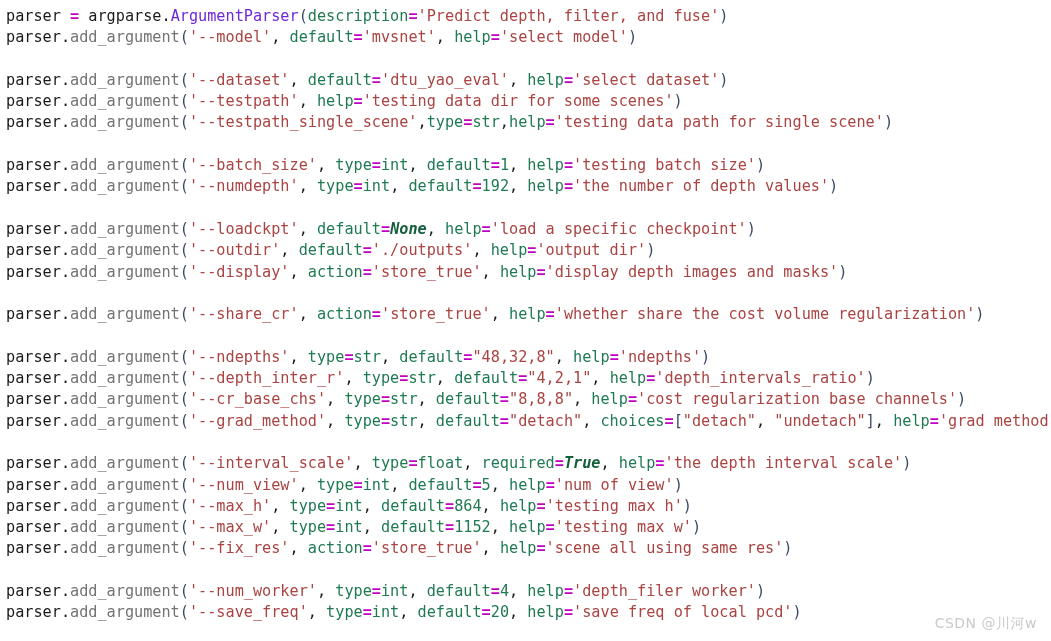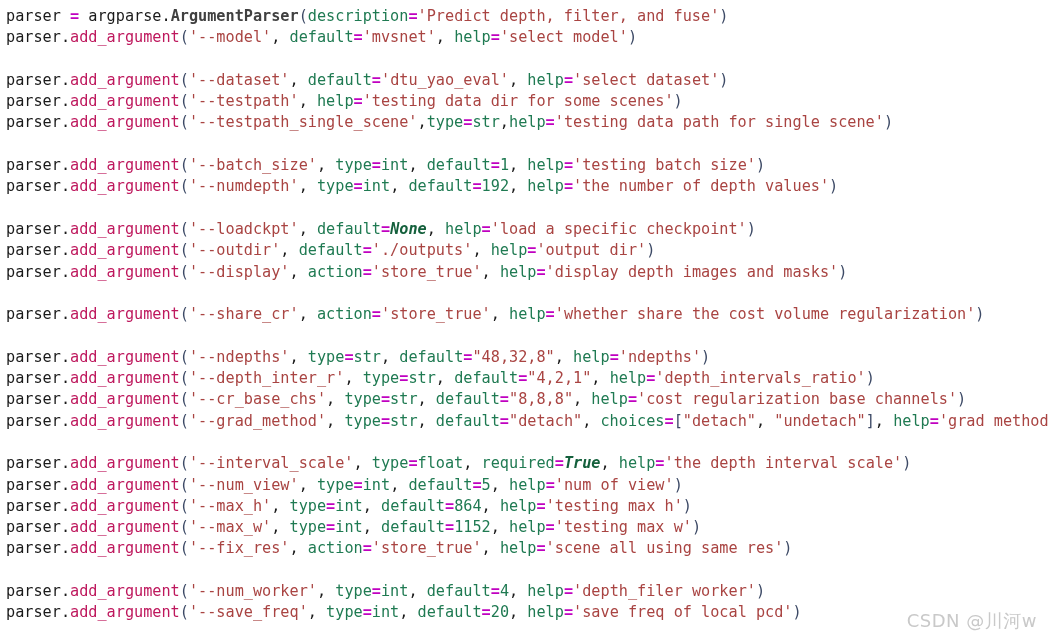--- a/index.html
+++ b/index.html
@@ -28,36 +28,36 @@
     white-space: pre;
     font-size: 15.2px;
     letter-spacing: 0px;
     color: #000000;
   }
   .code-line.blank {
     height: 21.3px;
   }
   
   .tok-plain   { color: #1a1a1a; }
-  .tok-func    { color: #be185d; }
+  .tok-func    { color: #737373; }
   .tok-str     { color: #a94442; }
   .tok-kwarg   { color: #1f7a52; }
   .tok-op      { color: #c000c0; font-weight: bold; }
   .tok-num     { color: #1f7a52; }
   .tok-const   { color: #14603c; font-weight: bold; font-style: italic; }
   .tok-punct   { color: #3d4a66; }
-  .tok-class   { color: #404040; font-weight: bold; }
+  .tok-class   { color: #6d28d9; }
   .tok-dot     { color: #1a1a1a; }
 
   #watermark {
     position: absolute;
     right: 14px;
     bottom: 8px;
     font-family: "DejaVu Sans", "Liberation Sans", sans-serif;
-    font-size: 18px;
+    font-size: 14px;
     color: #c9c9c9;
     letter-spacing: 0.5px;
     user-select: none;
   }
 </style>
 </head>
 <body>
 
 <div id="code-view">
   <div id="code-lines">

